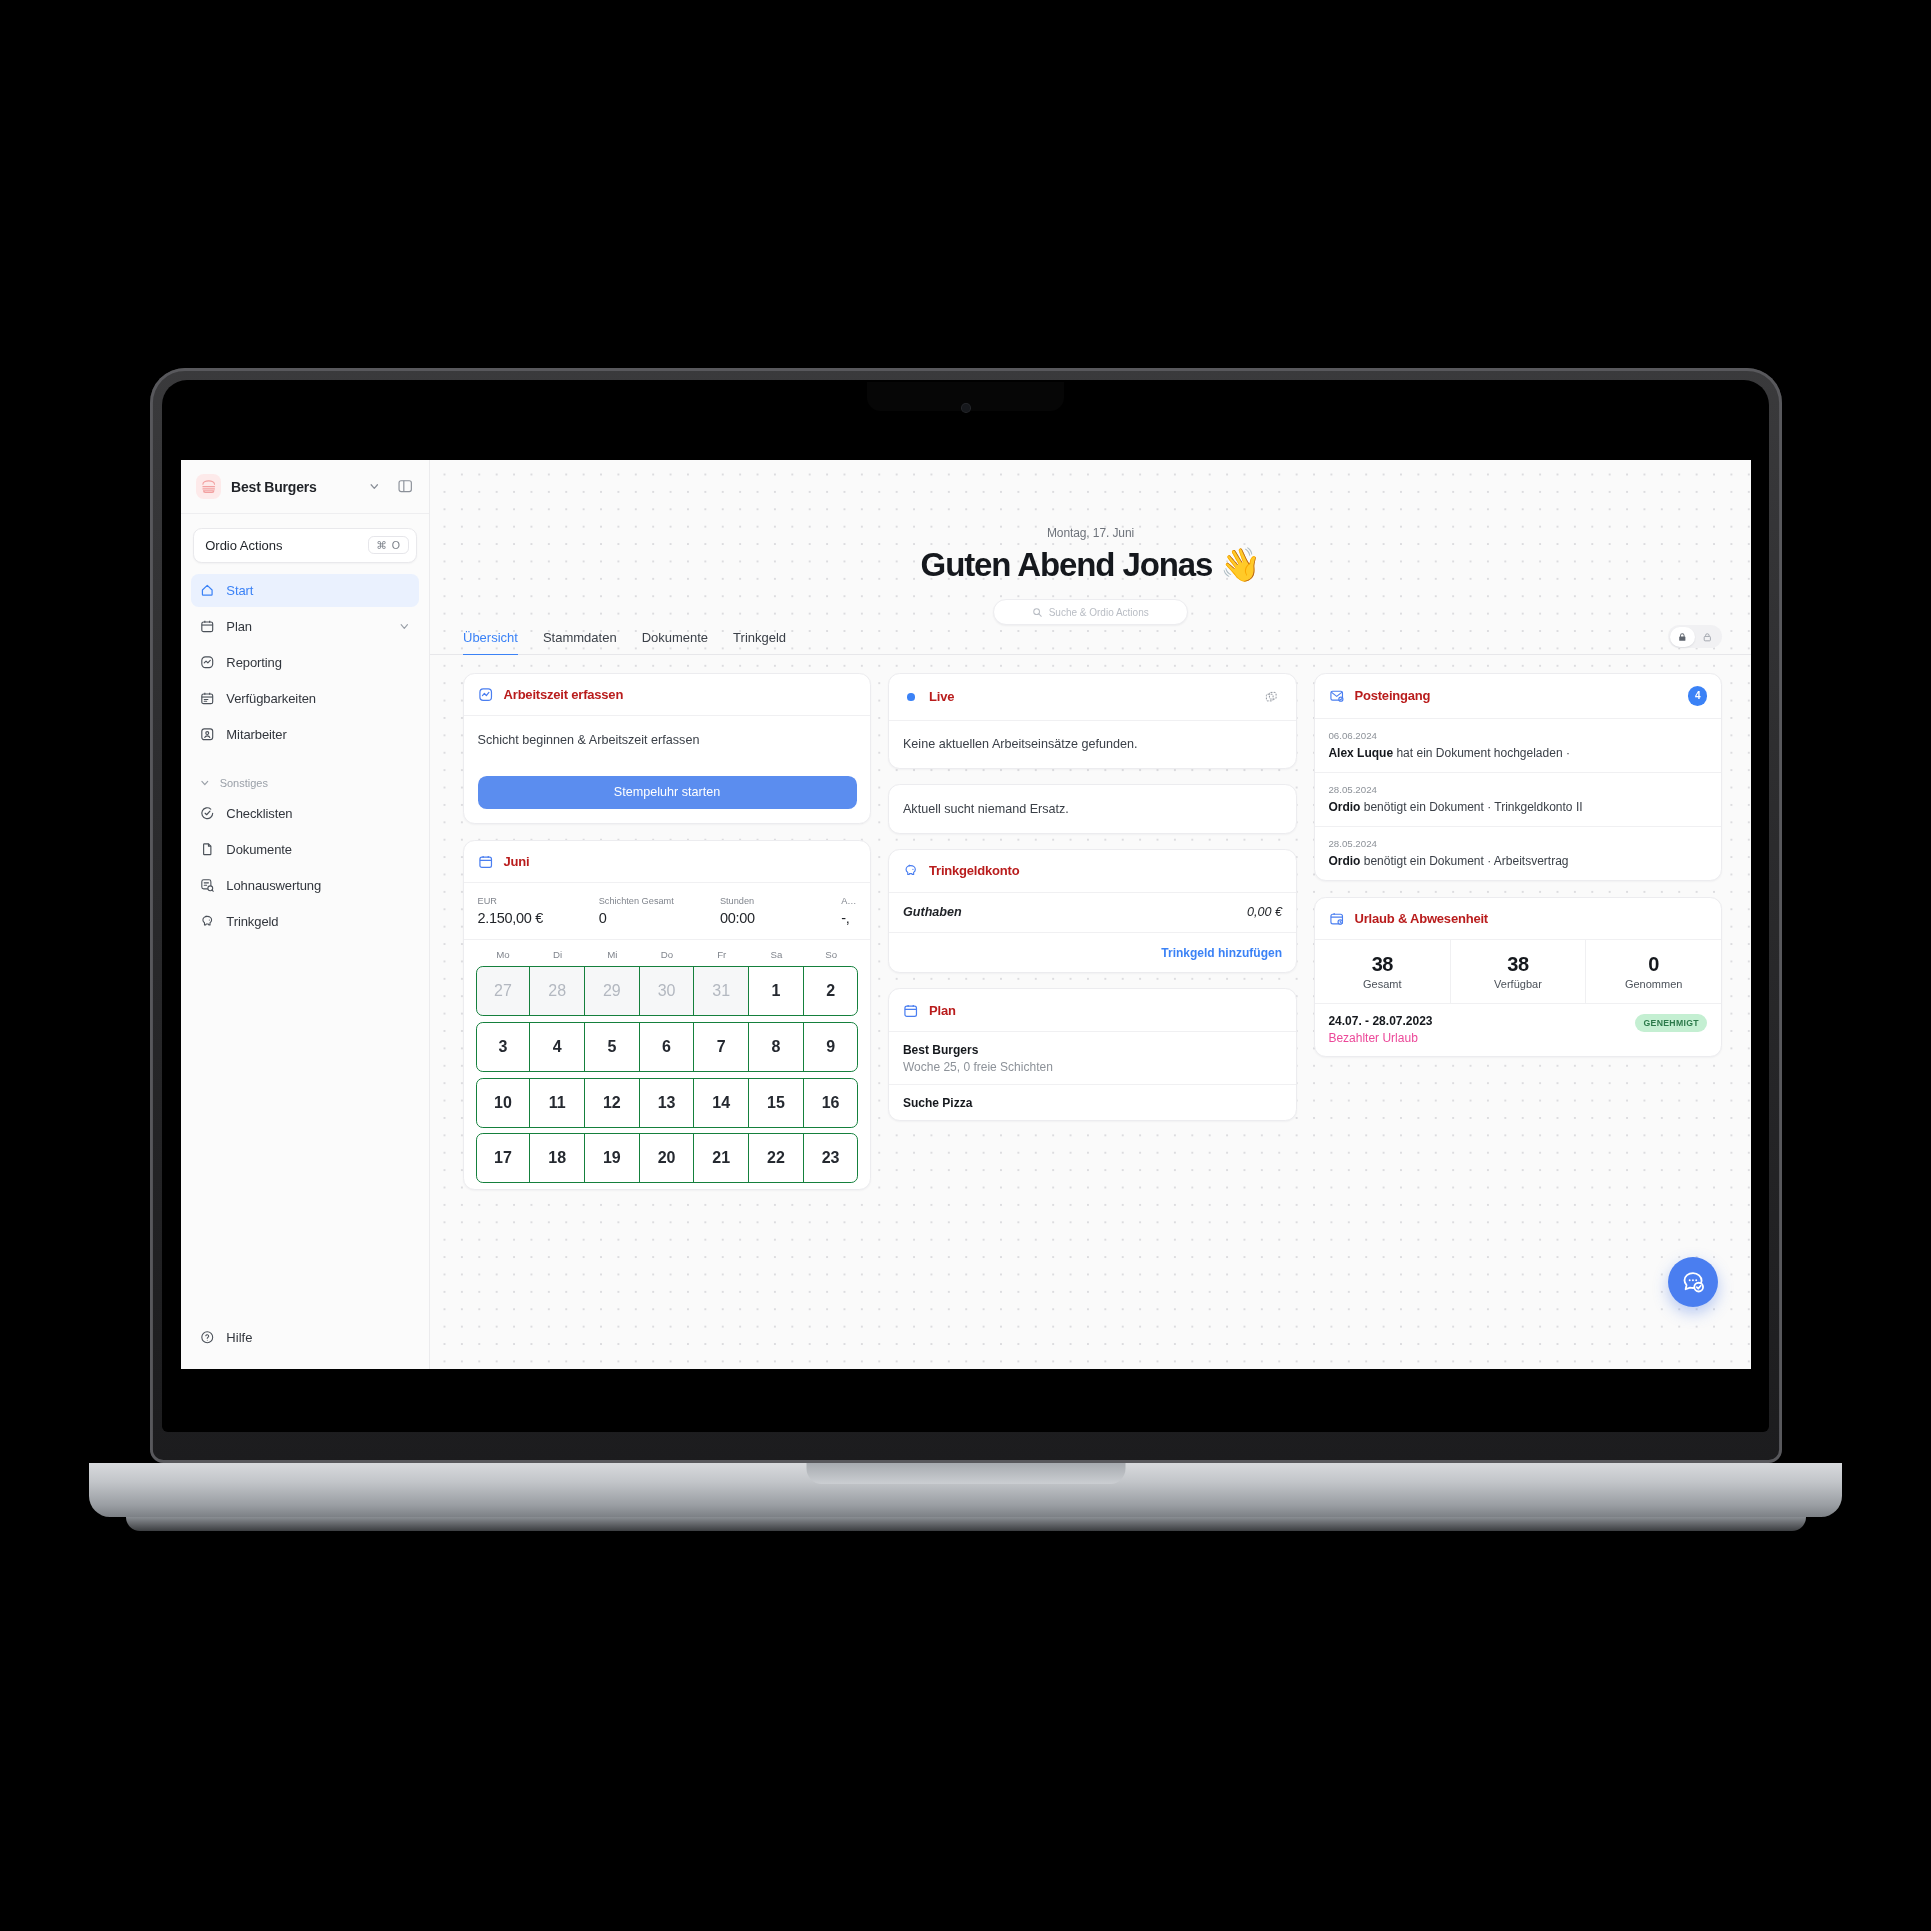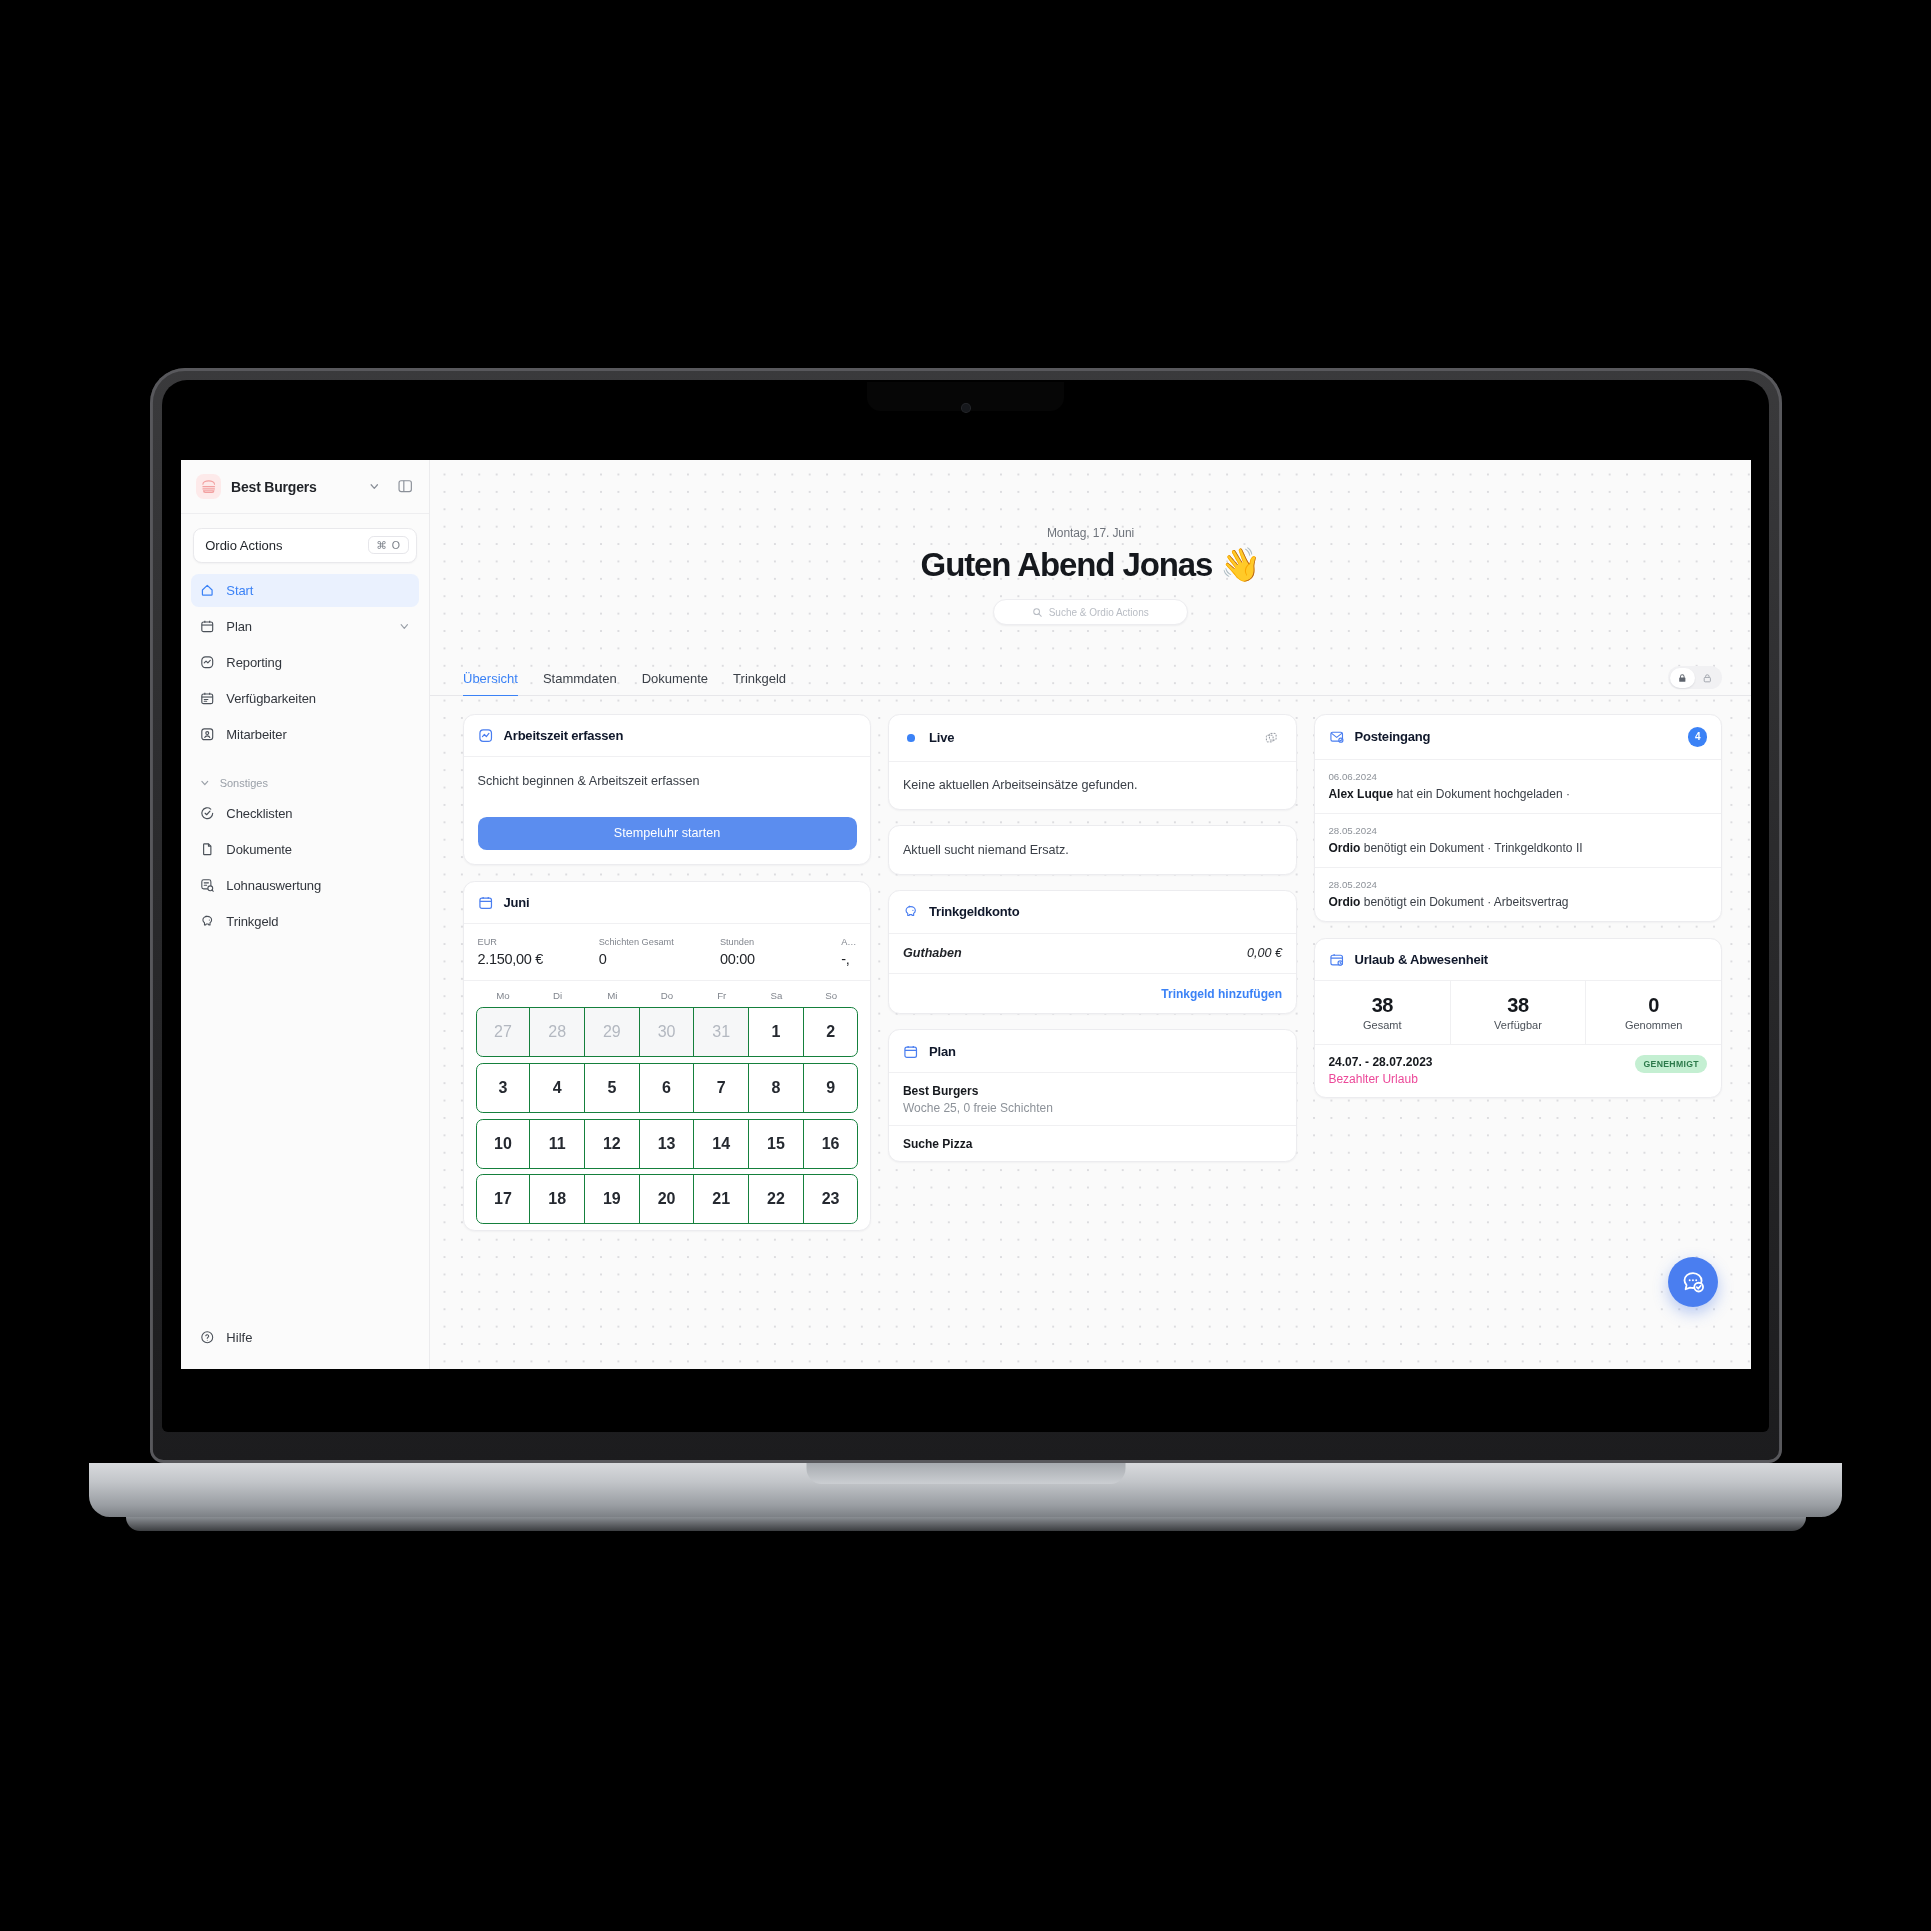--- a/index.html
+++ b/index.html
@@ -158,21 +158,20 @@
     margin: 15.4px auto 0 auto;
     width: 195px; height: 26px;
     background: #fff; border-radius: 965px;
     border: 1px solid #ededf0;
     display:flex; align-items:center; justify-content:center; gap:5.8px;
     color:#b9bdc4; font-size: 10px;
     box-shadow: 0 1px 1.9px rgba(16,24,40,0.05);
   }
 
   .tabs-row {
-    margin-top: 41px;
     padding: 0 29px 0 33px;
     display:flex; align-items:flex-end; justify-content:space-between;
     border-bottom: 1px solid #e7e7ea;
   }
   .tabs { display:flex; gap: 25px; }
   .tab {
     font-size: 13px; color:#3b4048; padding-bottom: 9.7px;
     border-bottom: 1.9px solid transparent; margin-bottom: -1px;
   }
   .tab.active { color:#3b82f6; border-bottom-color:#3b82f6; font-weight:500; }
@@ -194,21 +193,21 @@
 
   .card {
     background:#fff; border:1px solid #ececef; border-radius: 11.6px;
     box-shadow: 0 1px 1.9px rgba(16,24,40,0.04);
     overflow: hidden;
   }
   .card-head {
     display:flex; align-items:center; gap:9.7px;
     padding: 12.6px 13.5px; border-bottom: 1px solid #f0f0f2;
   }
-  .card-title { font-size: 13px; font-weight: 700; color:#0f172a; letter-spacing:-0.2px; flex:1; }
+  .card-title { font-size: 13px; font-weight: 700; color:#b91c1c; letter-spacing:-0.2px; flex:1; }
   .card-body { padding: 14.5px 13.5px; }
   .body-text { font-size: 12.6px; color:#3b4048; line-height:1.45; }
 
   .btn-primary {
     display:block; width:100%;
     background:#5b8def; color:#fff;
     font-size: 12.6px; font-weight: 500;
     border: none; border-radius: 8.7px; height: 33px;
     margin-top: 27px; cursor:pointer;
     font-family: "Liberation Sans", sans-serif;

